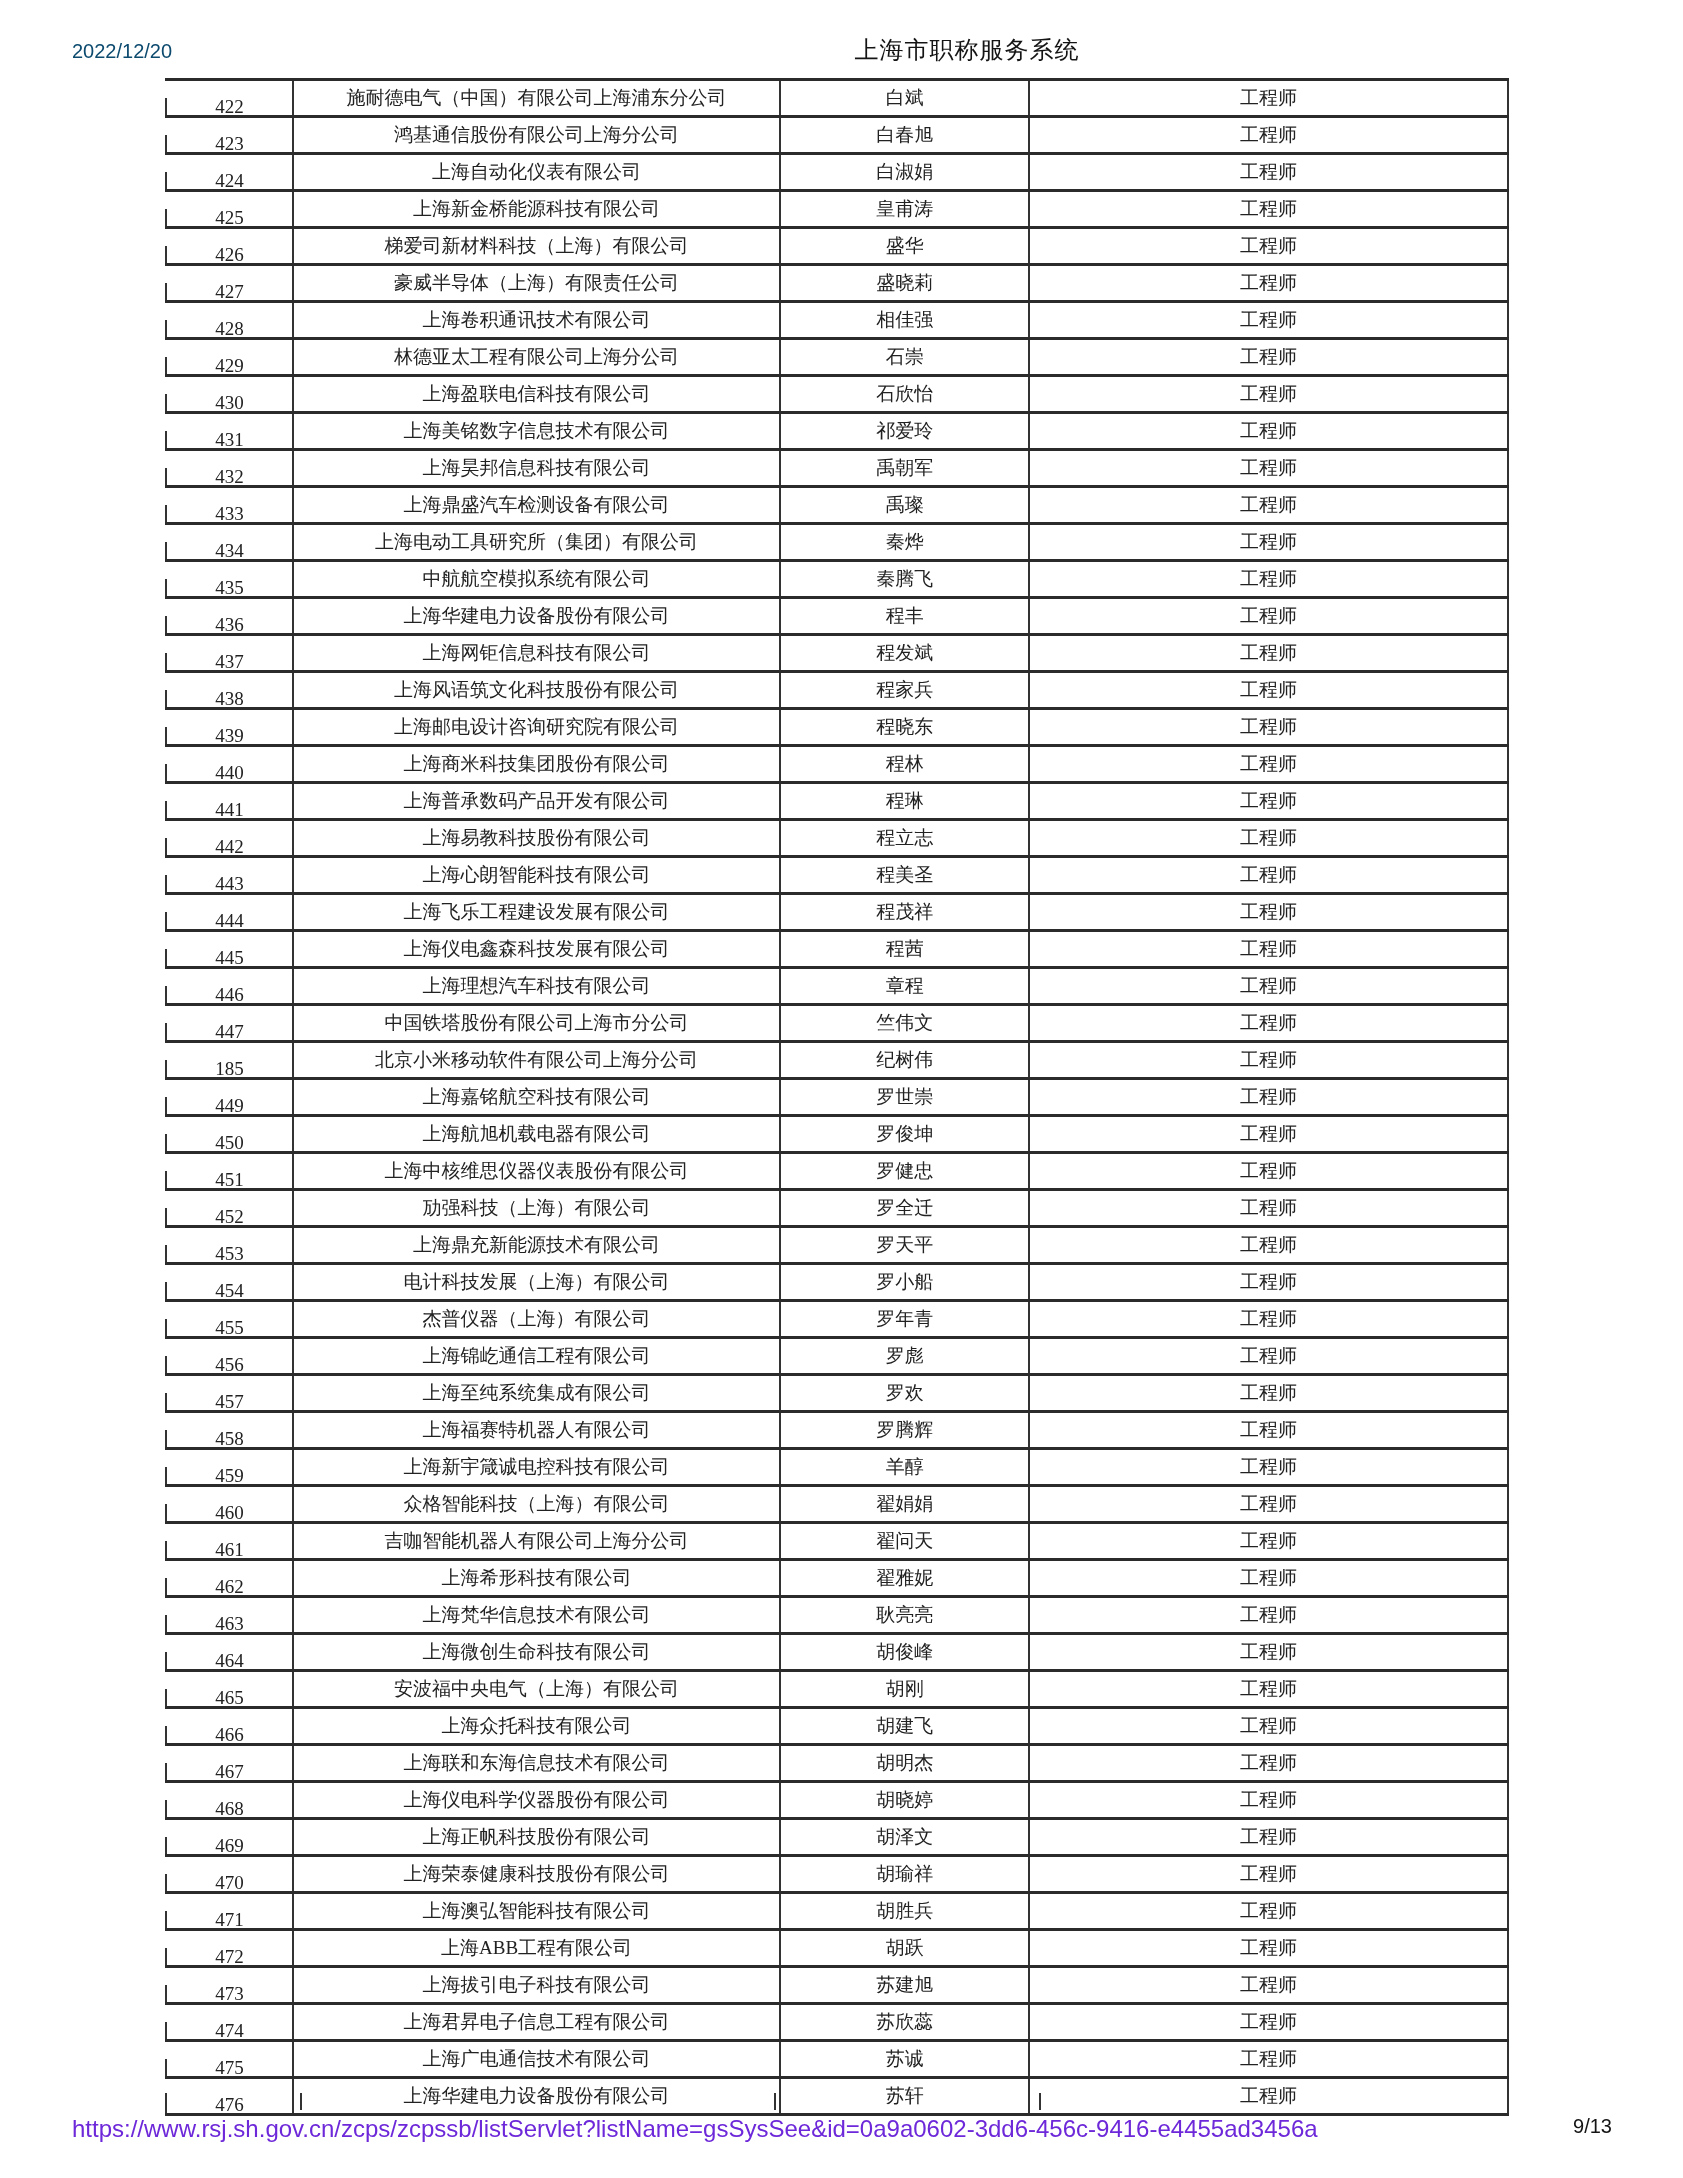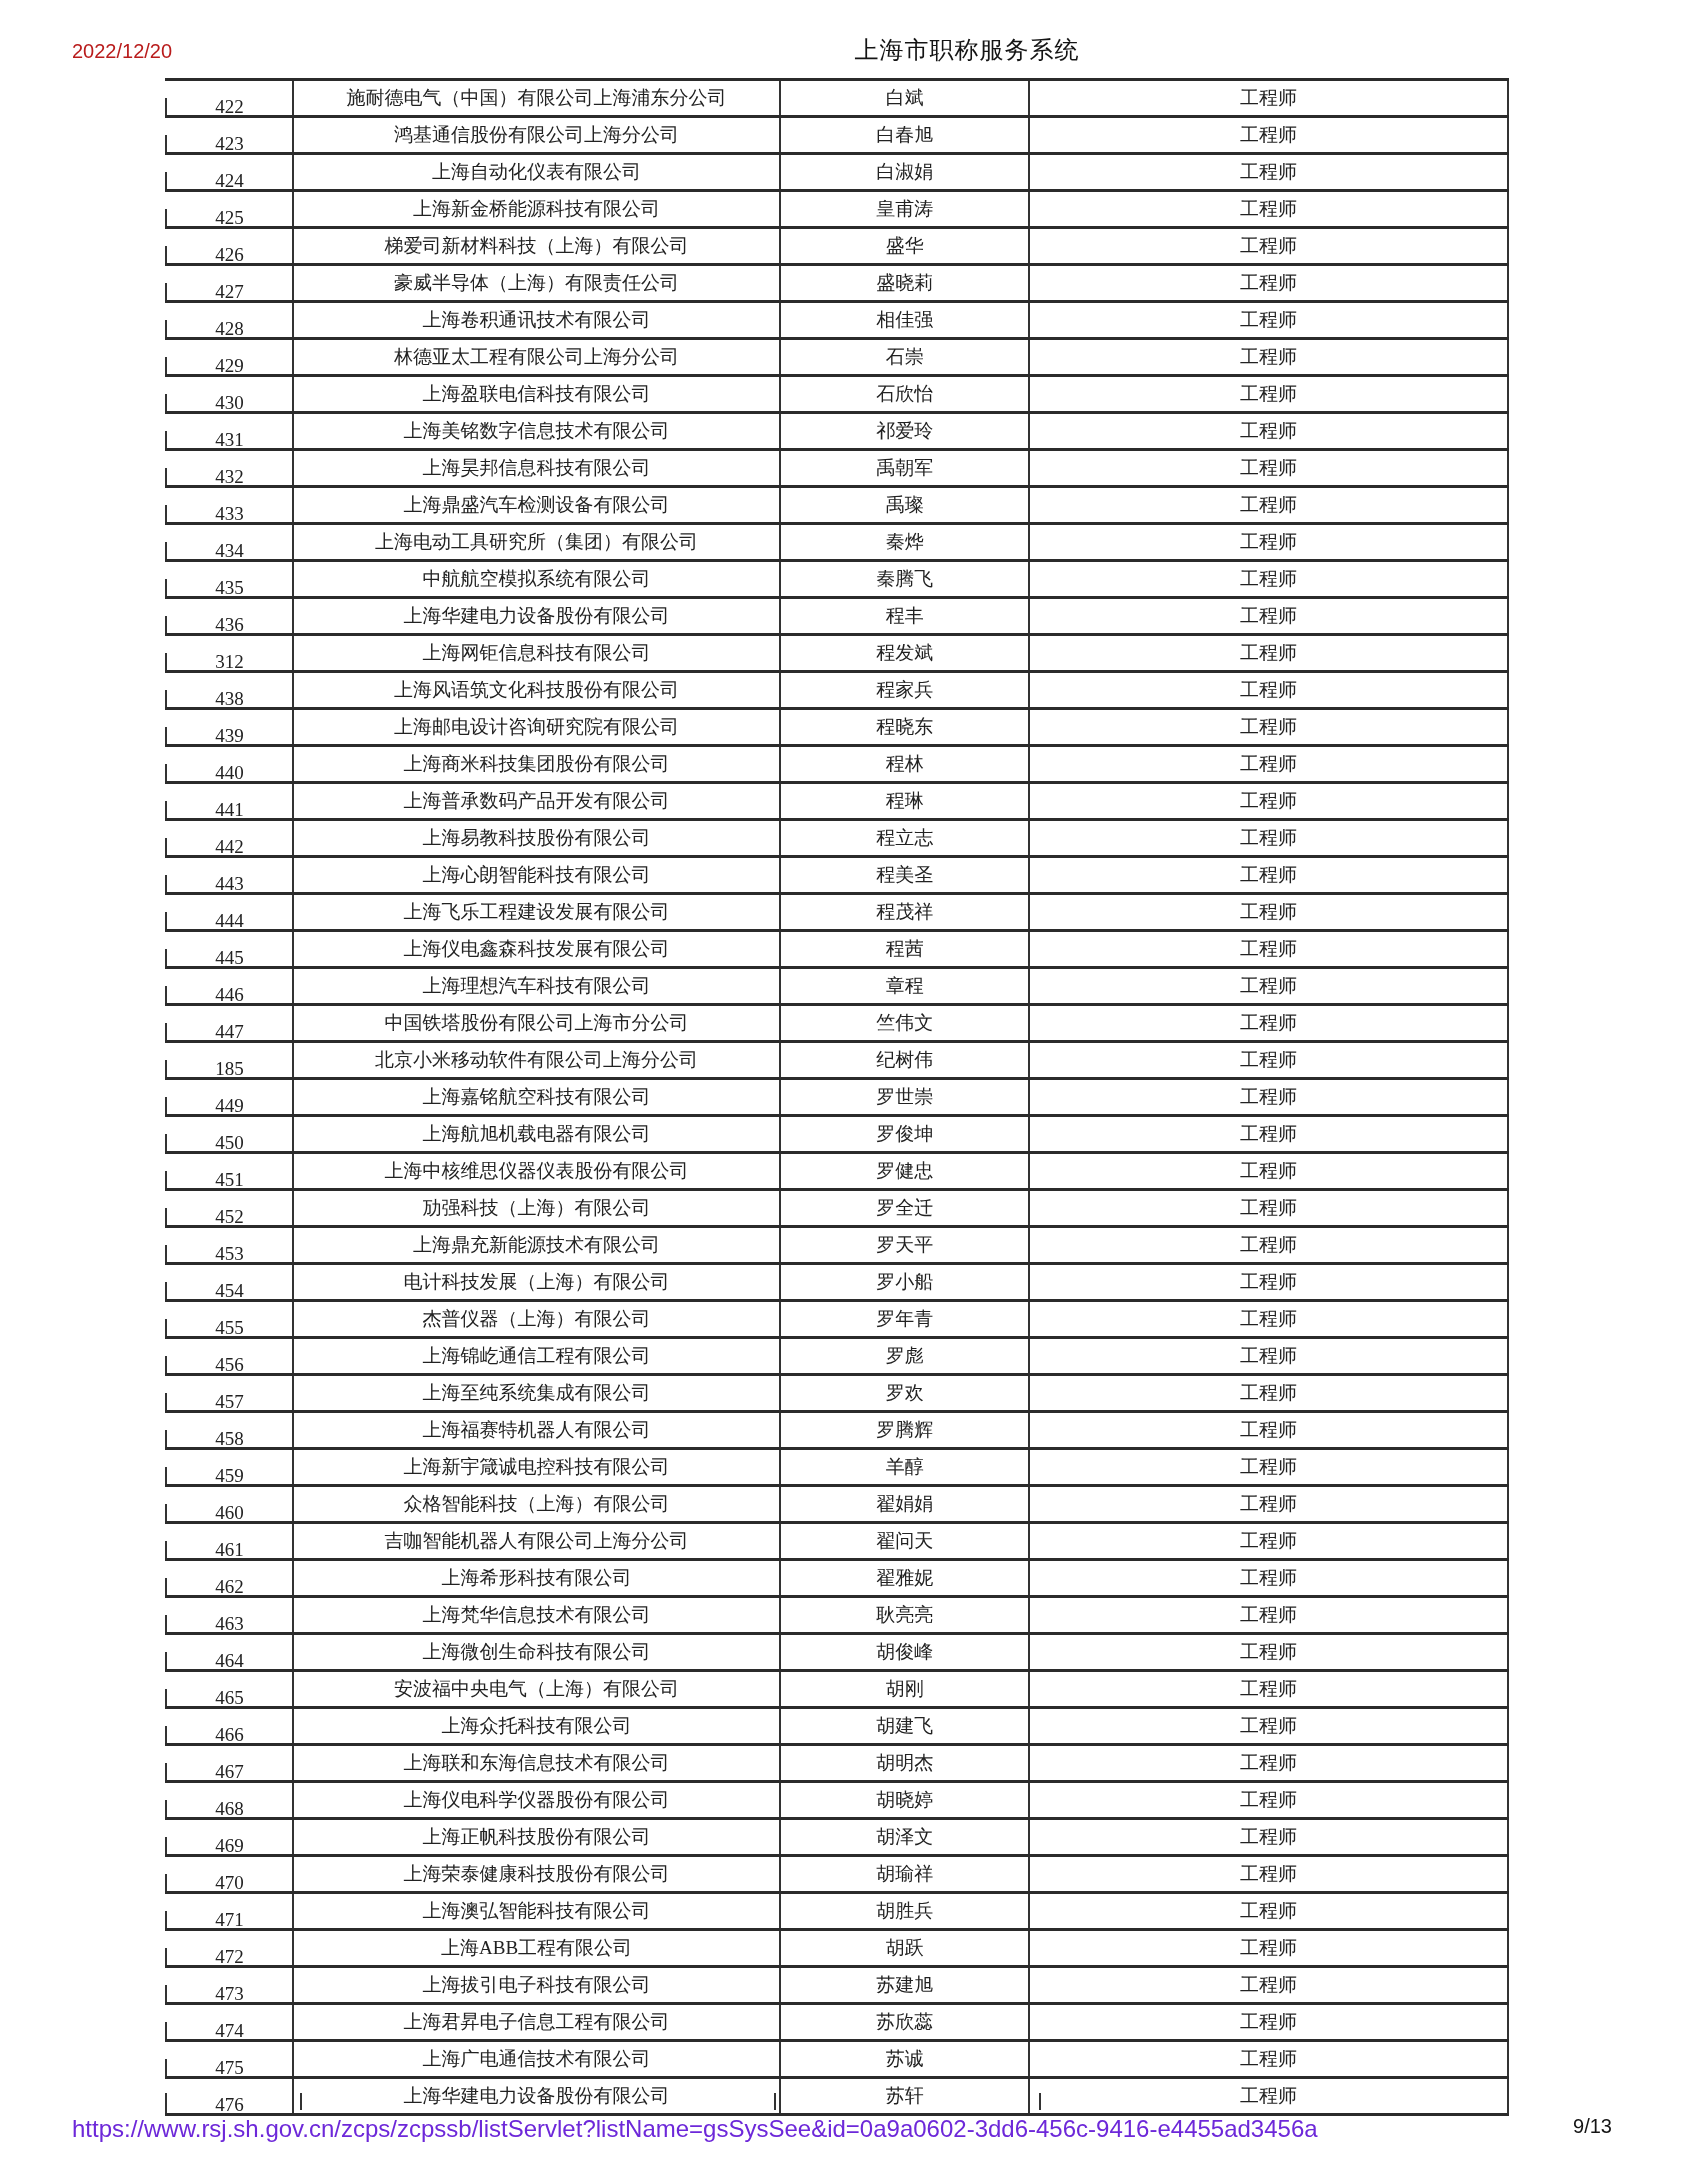--- a/index.html
+++ b/index.html
@@ -1,21 +1,21 @@
 <!DOCTYPE html>
 <html><head>
 <meta charset="utf-8">
 <style>
   html,body{margin:0;padding:0;}
   body{
     width:1683px;height:2178px;background:#ffffff;position:relative;
     font-family:"Liberation Sans", sans-serif;color:#141414;overflow:hidden;
   }
   .print-date{
-    position:absolute;left:72px;top:40px;font-size:20px;color:#b91c1c;white-space:nowrap;
+    position:absolute;left:72px;top:40px;font-size:20px;color:#0c4a6e;white-space:nowrap;
   }
   .page-title{
     position:absolute;left:943px;top:34px;transform:translateX(-50%);
     font-size:24px;color:#141414;white-space:nowrap;letter-spacing:1px;margin-left:24px;
   }
   .titles-table{
     position:absolute;left:165px;top:78px;width:1344px;
     border-top:3px solid #2b2b2b;
     font-family:"Liberation Serif","DejaVu Serif",serif;
   }
@@ -138,21 +138,21 @@
     <div class="cell c3">秦腾飞</div>
     <div class="cell c4">工程师</div>
   </div>
       <div class="t-row">
     <div class="cell c1">436</div>
     <div class="cell c2">上海华建电力设备股份有限公司</div>
     <div class="cell c3">程丰</div>
     <div class="cell c4">工程师</div>
   </div>
       <div class="t-row">
-    <div class="cell c1">312</div>
+    <div class="cell c1">437</div>
     <div class="cell c2">上海网钜信息科技有限公司</div>
     <div class="cell c3">程发斌</div>
     <div class="cell c4">工程师</div>
   </div>
       <div class="t-row">
     <div class="cell c1">438</div>
     <div class="cell c2">上海风语筑文化科技股份有限公司</div>
     <div class="cell c3">程家兵</div>
     <div class="cell c4">工程师</div>
   </div>

